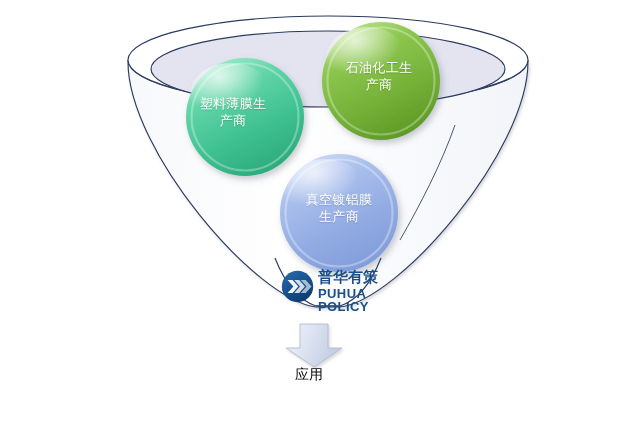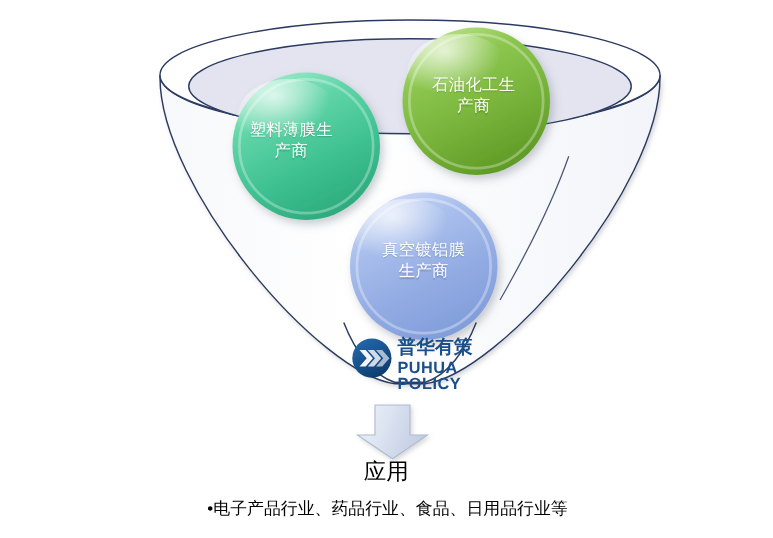--- a/index.html
+++ b/index.html
@@ -40,21 +40,21 @@
     text-shadow: 0 1px 1px rgba(0,0,0,0.18);
   }
   #label-plastic  { left: 174px; top: 96px;  width: 118px; }
   #label-petro    { left: 322px; top: 60px;  width: 114px; }
   #label-vacuum   { left: 274px; top: 192px; width: 130px; }
 
   #label-apply {
     left: 249px;
     top: 366px;
     width: 120px;
-    font-size: 18px;
+    font-size: 14px;
     color: #000000;
   }
   #label-industries {
     left: 60px;
     top: 398px;
     width: 500px;
     font-size: 13.5px;
     color: #000000;
     text-align: center;
   }
@@ -215,15 +215,14 @@
       </g>
     </svg>
     <div id="brand-text">
       <span id="brand-cn">普华有策</span>
       <span id="brand-en">PUHUA POLICY</span>
     </div>
   </div>
 
   <div class="lbl" id="label-apply">应用</div>
 
-  <div class="lbl" id="label-industries">•电子产品行业、药品行业、食品、日用品行业等</div>
 
 </div>
 
 </body></html>

